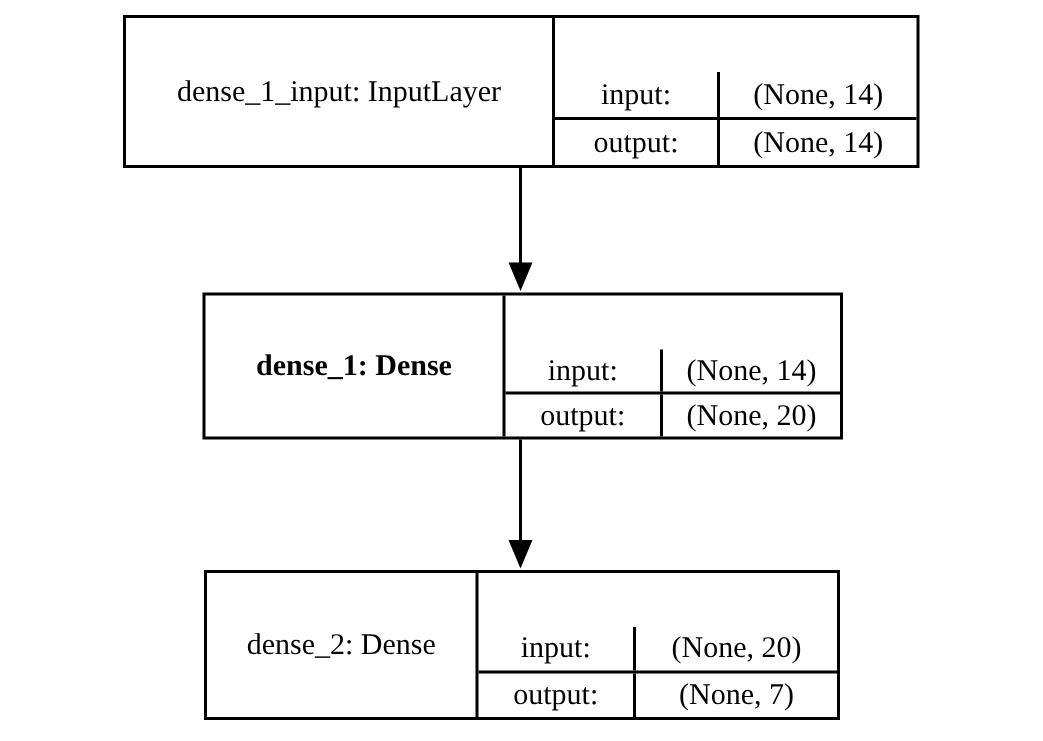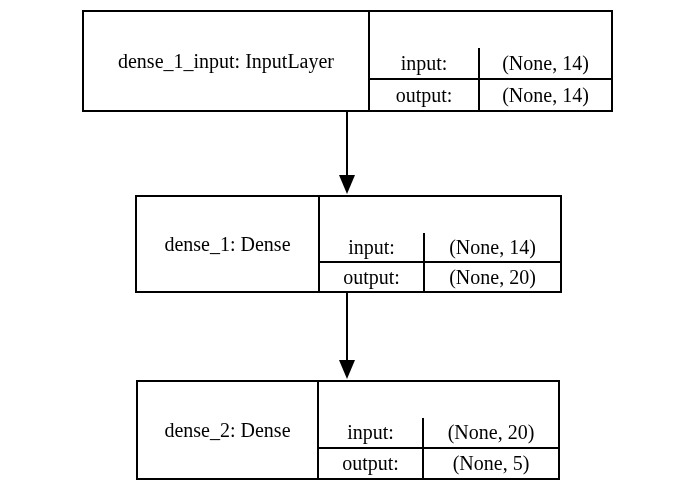--- a/index.html
+++ b/index.html
@@ -31,21 +31,21 @@
   .io-row { display: flex; flex: 1; }
   .io-row-top { border-bottom: 2px solid #000000; }
   .key-cell { border-right: 2px solid #000000; }
   .val-cell { flex: 1; }
 
   .node1 { left: 82px;  top: 10px;  width: 531px; height: 102px; }
   .node1 .label-cell { width: 286px; }
   .node1 .key-cell   { width: 110px; }
 
   .node2 { left: 135px; top: 195px; width: 427px; height: 98px; }
-  .node2 .label-cell { width: 183px; }
+  .node2 .label-cell { width: 200px; font-weight: bold; }
   .node2 .key-cell   { width: 105px; }
 
   .node3 { left: 136px; top: 380px; width: 424px; height: 100px; }
   .node3 .label-cell { width: 181px; }
   .node3 .key-cell   { width: 105px; }
 
   .edge-line {
     position: absolute;
     left: 346px;
     width: 2px;
@@ -106,18 +106,18 @@
 
   <div class="node node3">
     <div class="cell label-cell">dense_2: Dense</div>
     <div class="io-col">
       <div class="io-row io-row-top">
         <div class="cell key-cell">input:</div>
         <div class="cell val-cell">(None, 20)</div>
       </div>
       <div class="io-row">
         <div class="cell key-cell">output:</div>
-        <div class="cell val-cell">(None, 5)</div>
+        <div class="cell val-cell">(None, 7)</div>
       </div>
     </div>
   </div>
 
 </div>
 
 </body></html>

